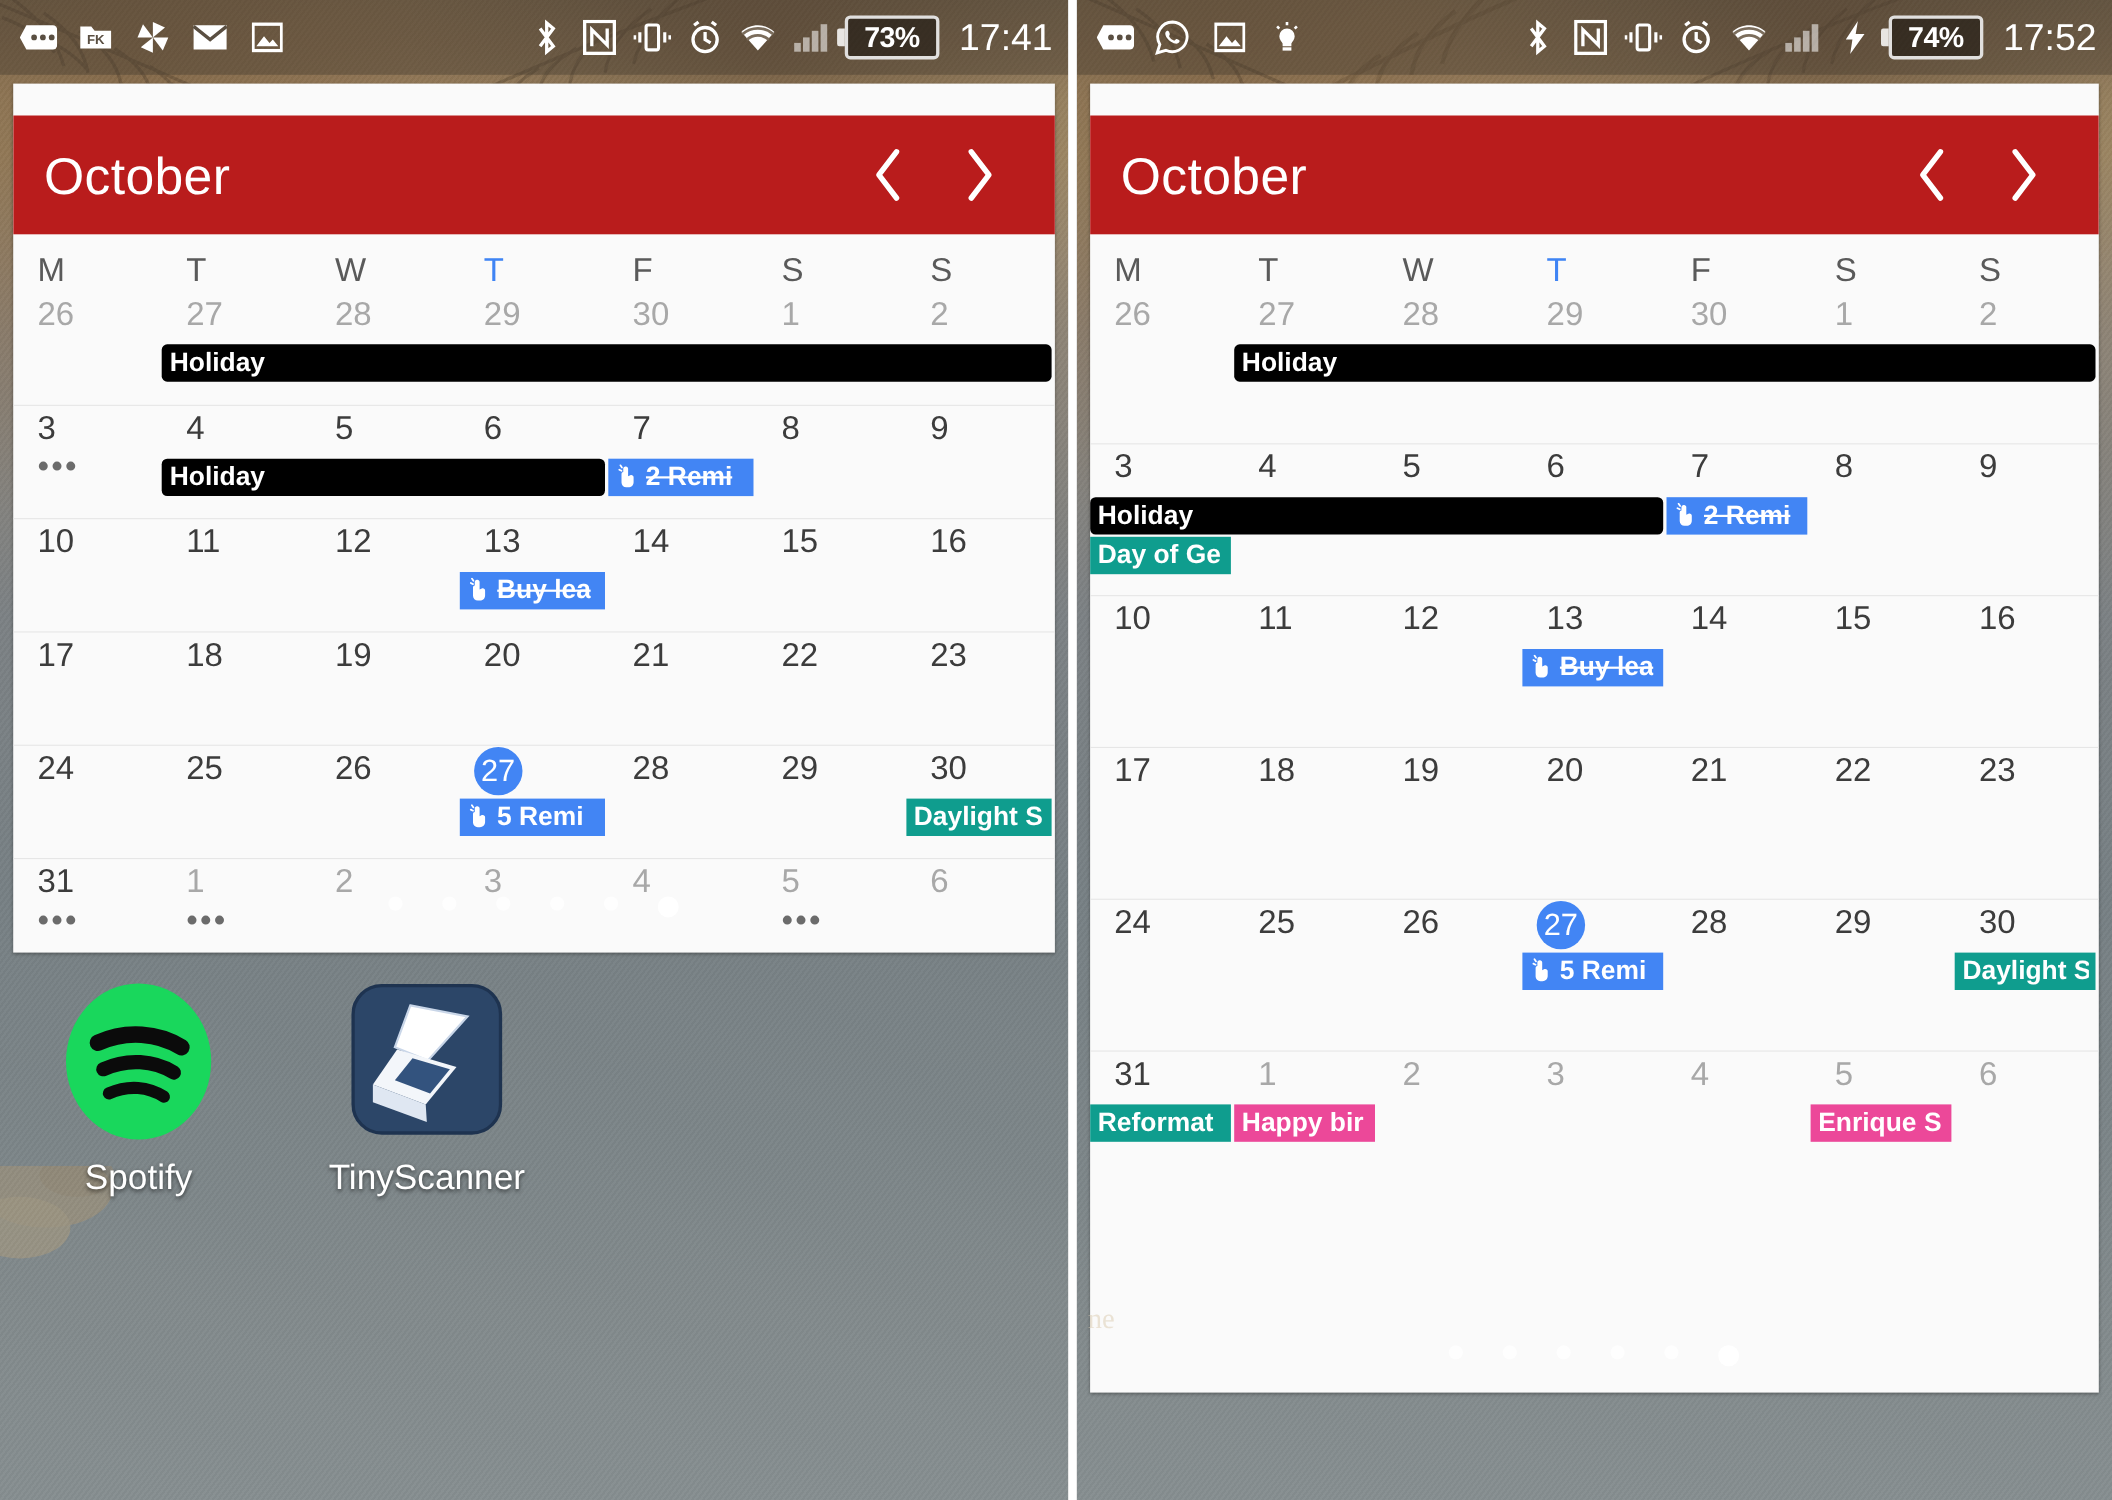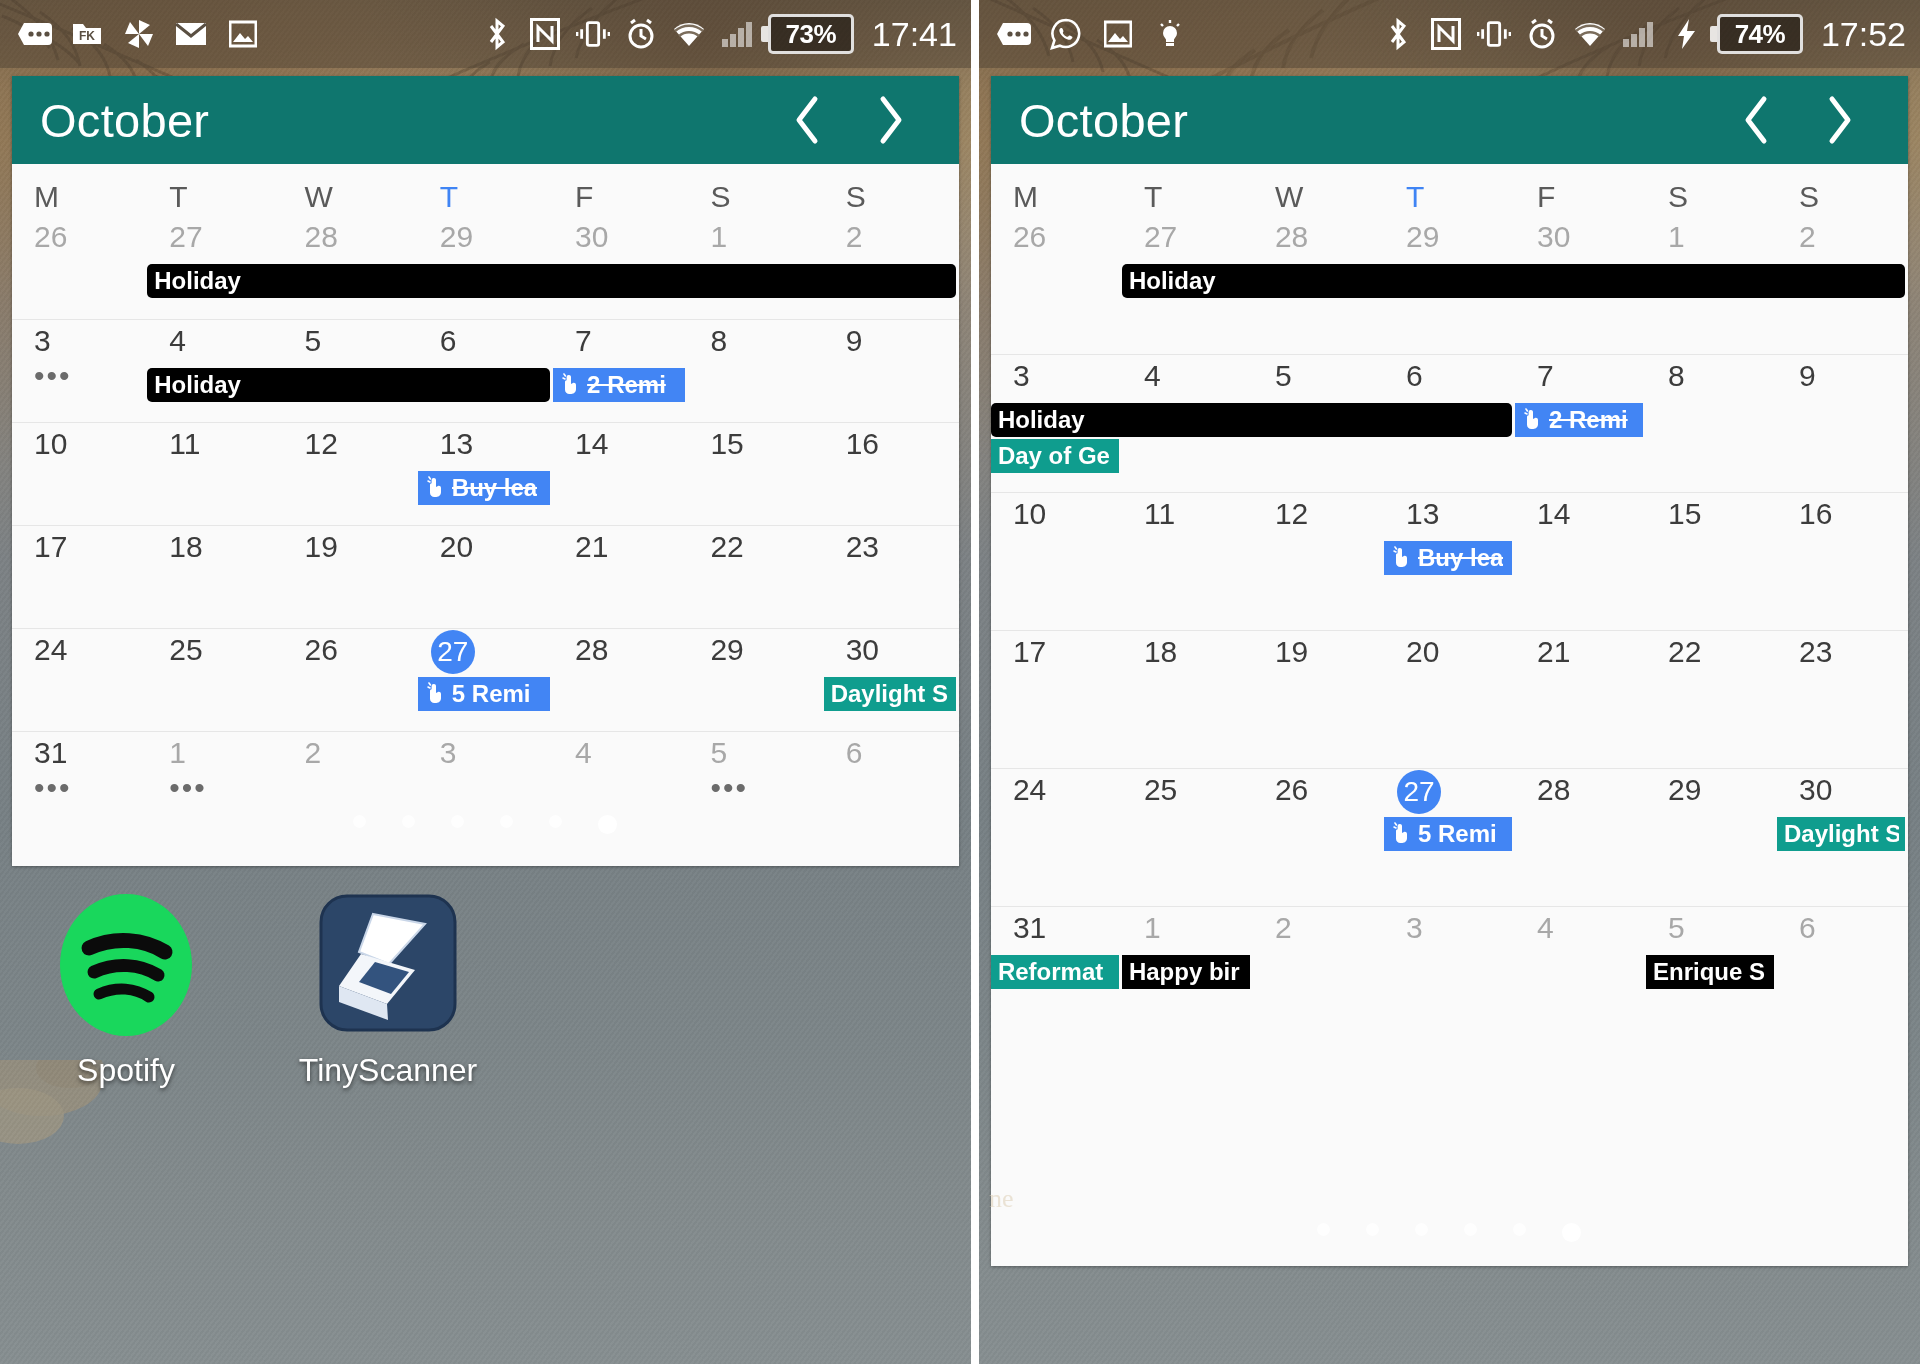--- a/index.html
+++ b/index.html
@@ -63,22 +63,22 @@
   .clock { font-size: 34px; font-weight: 400; letter-spacing: 0px; color:#fff; padding-left: 4px; }
 
   
   .cal {
     position: relative; margin: 8px 12px 0 12px;
     background: #fafafa;
     box-shadow: 0 1px 3px rgba(0,0,0,.35);
     overflow: hidden;
   }
   .cal-header {
-    height: 88px; background: #0f766e; color: #fff;
-    display: flex; align-items: center; padding: 0 26px 0 28px;
+    height: 108px; background: #b91c1c; color: #fff;
+    display: flex; align-items: center; padding: 0 26px 0 28px; margin-top: 29px;
   }
   .cal-title { font-size: 47px; font-weight: 400; letter-spacing: .3px; flex: 1 1 auto; }
   .cal-nav { display: flex; align-items: center; gap: 44px; padding-right: 22px; }
   .chev { width: 40px; height: 52px; display:inline-flex; align-items:center; justify-content:center; cursor:pointer; }
   .chev svg { display:block; }
 
   .dow-row { display: grid; grid-template-columns: repeat(7, 1fr); padding: 16px 0 2px 0; }
   .dow {
     text-align: left; padding-left: 22px;
     font-size: 30px; font-weight: 400; color: #5a5a5a;
@@ -113,21 +113,21 @@
     font-size: 24px; font-weight: 700; color: #fff;
     padding: 0 6px 0 7px;
     border-radius: 0;
     white-space: nowrap; overflow: hidden;
     display: flex; align-items: center; gap: 5px;
     margin-right: 3px;
   }
   .chip.black { background:#000; border-radius: 5px; }
   .chip.blue  { background:#4285f4; }
   .chip.teal  { background:#0f9d8e; }
-  .chip.salmon{ background:#000000; }
+  .chip.salmon{ background:#ec4899; }
   .chip.strike .chip-text { text-decoration: line-through; }
   .chip-ico { flex: 0 0 auto; width: 22px; height: 24px; display:inline-flex; align-items:center; }
   .chip-ico svg { display:block; }
   .chip-text { overflow: hidden; }
 
   
   .home { position: relative; flex: 1 1 auto; }
   .apps {
     position: absolute; left: 26px; top: 26px;
     display: flex; gap: 62px;

